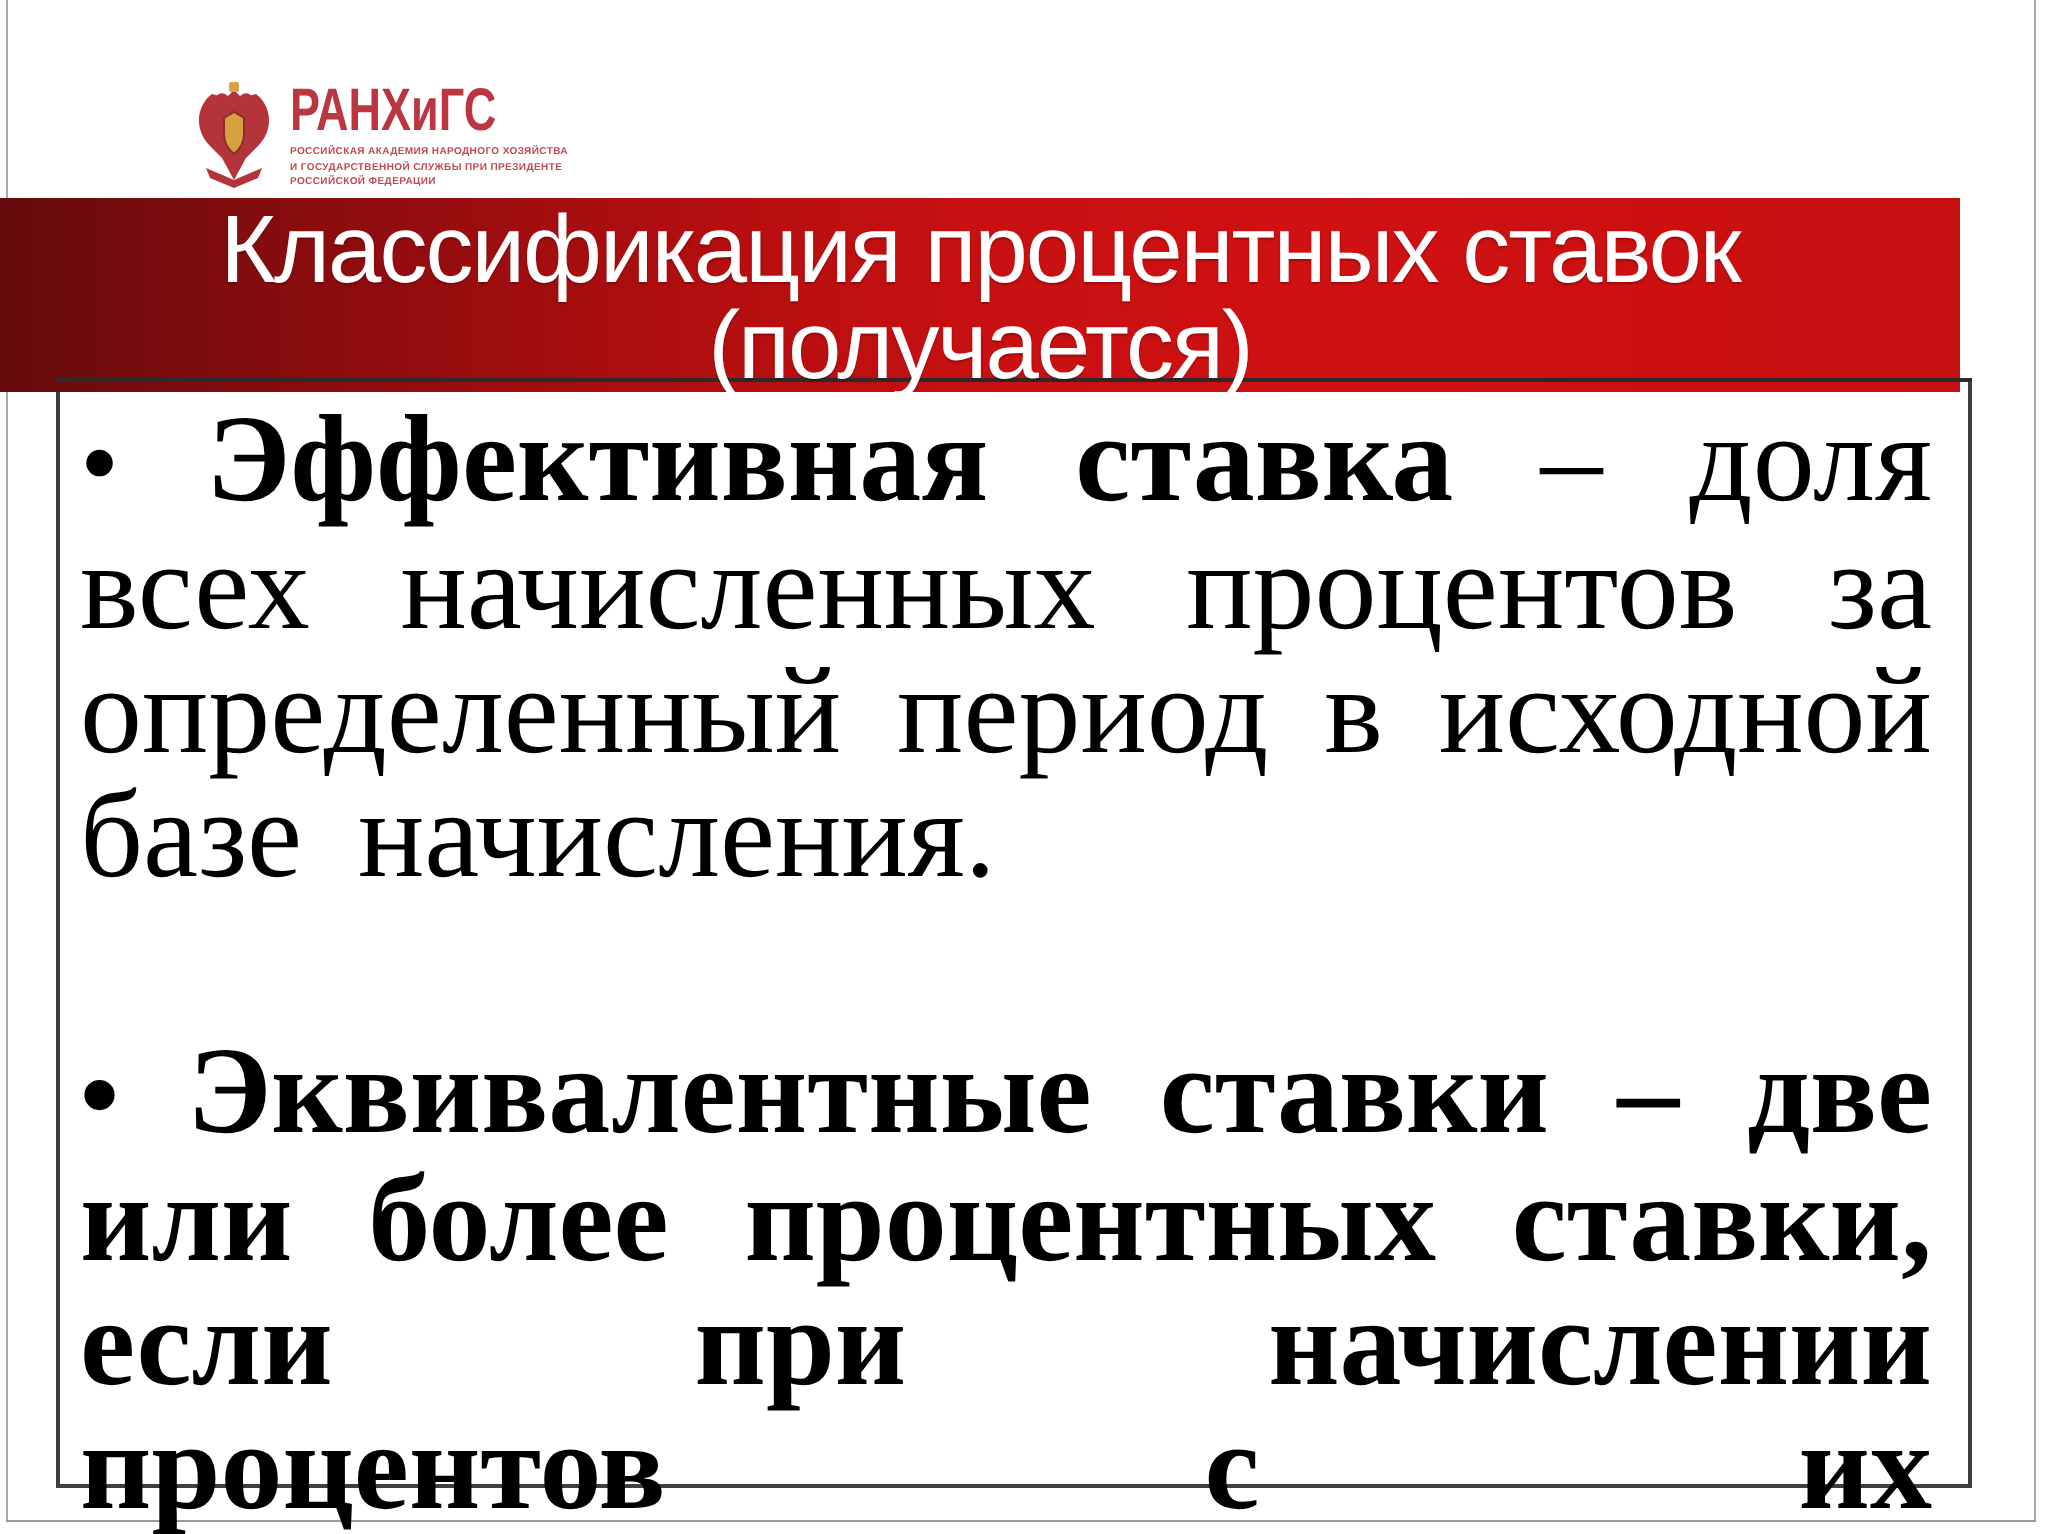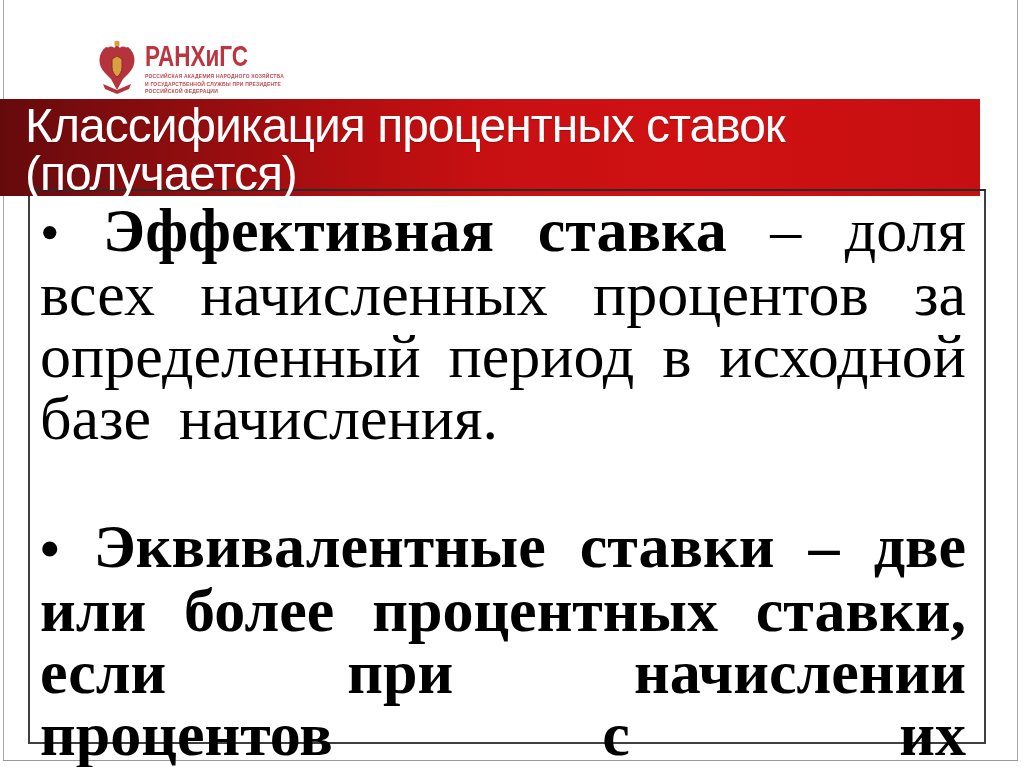--- a/index.html
+++ b/index.html
@@ -54,27 +54,27 @@
       #c81012 50%, #cf1113 68%, #cc1012 85%, #c60f11 100%);
     z-index: 2;
   }
   .title-text {
     position: absolute;
     left: 0; top: 99px;
     width: 980px; height: 97px;
     overflow: hidden;
     z-index: 4;
     color: #ffffff;
+    text-align: center;
     font-size: 48px;
     line-height: 48px;
     letter-spacing: -1px;
     padding-top: 3px;
     box-sizing: border-box;
     text-shadow: 0 1px 1px rgba(60,0,0,0.35);
-    margin-left: 25px;
   }
 
   
   .content-box {
     position: absolute;
     left: 28px; top: 189px;
     width: 958px; height: 555px;
     box-sizing: border-box;
     background: #ffffff;
     border: 2px solid #3f3f3f;

